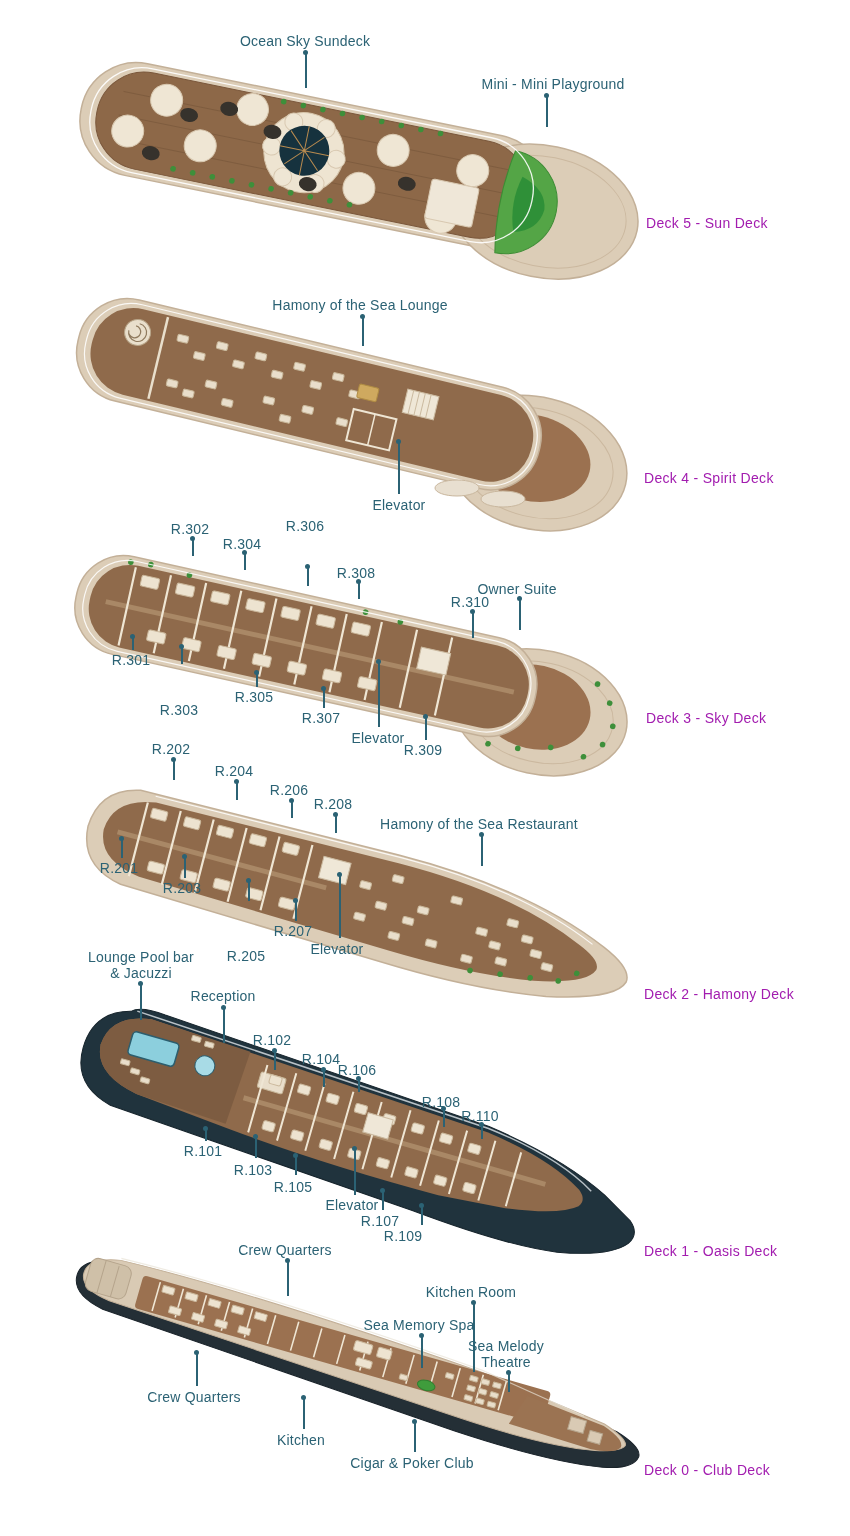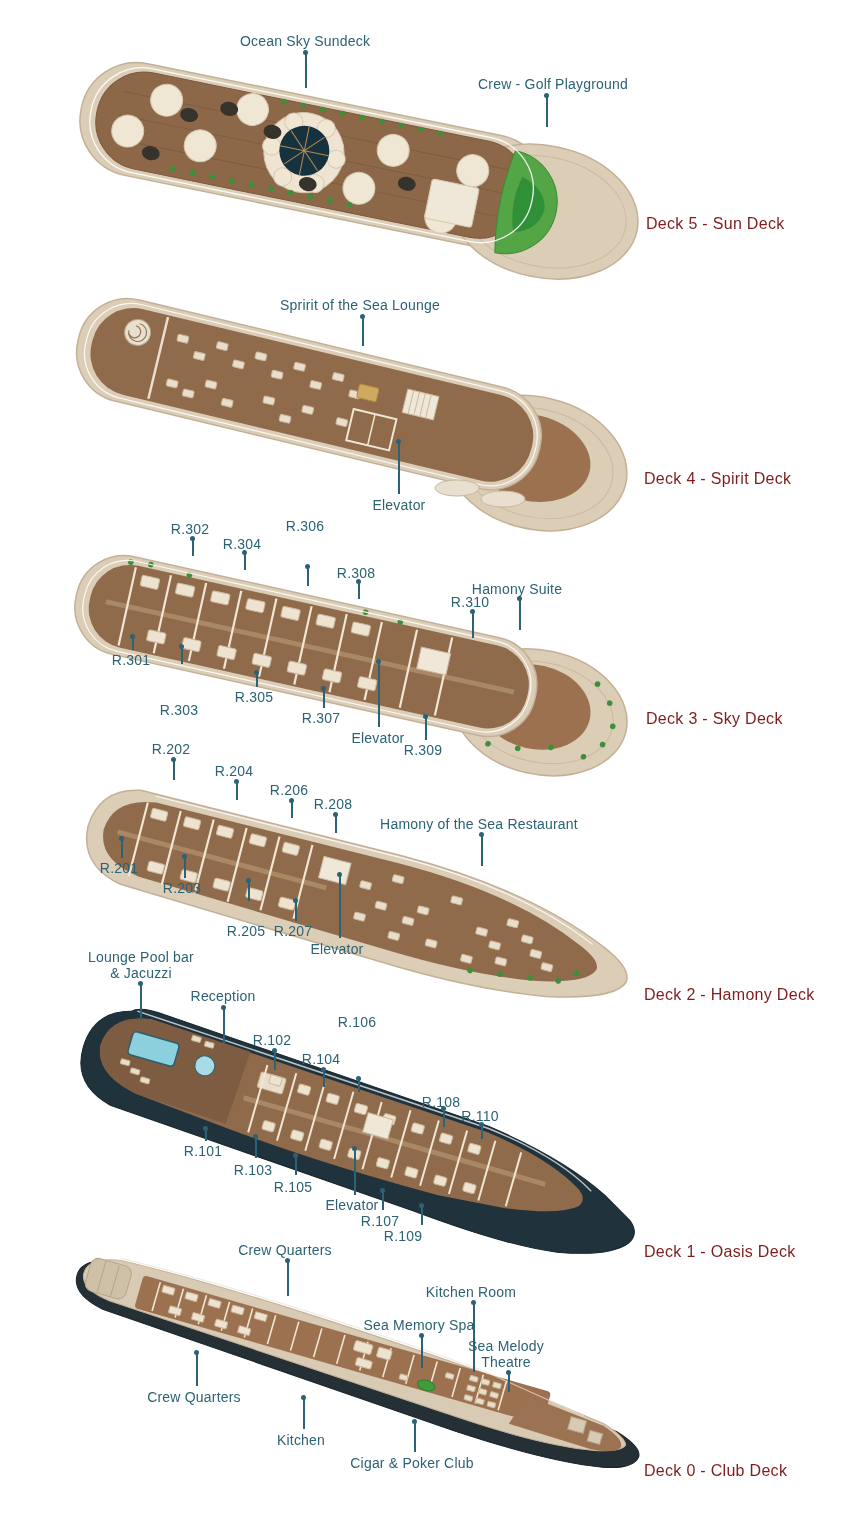--- a/index.html
+++ b/index.html
@@ -15,21 +15,21 @@
     color:#2b6274; font-size:14px; line-height:16px;
     text-align:center; white-space:nowrap; letter-spacing:0.2px;
   }
   .callout .cl { display:block; }
   .leader { position:absolute; width:1.6px; background:#2b6274; }
   .leader::before {
     content:""; position:absolute; top:-2px; left:-1.8px;
     width:5.2px; height:5.2px; border-radius:50%; background:#2b6274;
   }
   .deck-title {
-    position:absolute; color:#7f1d1d; font-size:16px;
+    position:absolute; color:#a21caf; font-size:14px;
     letter-spacing:0.3px; white-space:nowrap;
   }
 </style>
 </head>
 <body>
 
 <div id="canvas">
 
   <div class="ship" style="left:58px;top:50px;width:585px;height:218px">
     <svg width="585" height="218" viewBox="0 0 585 218">
@@ -322,39 +322,39 @@
         <path d="M 480,96 L 562,104 Q 586,112 584,120 Q 580,128 556,130 L 470,128 Z" fill="#9b7352"></path>
         <rect x="528" y="104" width="16" height="13" fill="#d9cab4" stroke="#b5a48c"></rect>
         <rect x="550" y="112" width="13" height="11" fill="#d9cab4" stroke="#b5a48c"></rect>
         <path d="M 52,76 Q 200,70 430,84 L 540,100" stroke="#e8e2d6" stroke-width="1.2" fill="none" opacity="0.7"></path>
       </g>
     </svg>
   </div>
 
   <div class="callout" style="left:305px;top:33px">Ocean Sky Sundeck</div>
   <div class="leader" style="left:305px;top:52px;height:36px"></div>
-  <div class="callout" style="left:553px;top:76px">Crew - Golf Playground</div>
+  <div class="callout" style="left:553px;top:76px">Mini - Mini Playground</div>
   <div class="leader" style="left:546px;top:95px;height:32px"></div>
   <div class="deck-title" style="left:646px;top:215px">Deck 5 - Sun Deck</div>
 
-  <div class="callout" style="left:360px;top:297px">Spririt of the Sea Lounge</div>
+  <div class="callout" style="left:360px;top:297px">Hamony of the Sea Lounge</div>
   <div class="leader" style="left:362px;top:316px;height:30px"></div>
   <div class="callout" style="left:399px;top:497px">Elevator</div>
   <div class="leader" style="left:398px;top:441px;height:53px"></div>
   <div class="deck-title" style="left:644px;top:470px">Deck 4 - Spirit Deck</div>
 
   <div class="callout" style="left:190px;top:521px">R.302</div>
   <div class="leader" style="left:192px;top:538px;height:18px"></div>
   <div class="callout" style="left:242px;top:536px">R.304</div>
   <div class="leader" style="left:244px;top:552px;height:18px"></div>
   <div class="callout" style="left:305px;top:518px">R.306</div>
   <div class="leader" style="left:307px;top:566px;height:20px"></div>
   <div class="callout" style="left:356px;top:565px">R.308</div>
   <div class="leader" style="left:358px;top:581px;height:18px"></div>
-  <div class="callout" style="left:517px;top:581px">Hamony Suite</div>
+  <div class="callout" style="left:517px;top:581px">Owner Suite</div>
   <div class="leader" style="left:519px;top:598px;height:32px"></div>
   <div class="callout" style="left:470px;top:594px">R.310</div>
   <div class="leader" style="left:472px;top:611px;height:27px"></div>
   <div class="callout" style="left:131px;top:652px">R.301</div>
   <div class="leader" style="left:132px;top:636px;height:14px"></div>
   <div class="callout" style="left:179px;top:702px">R.303</div>
   <div class="leader" style="left:181px;top:646px;height:18px"></div>
   <div class="callout" style="left:254px;top:689px">R.305</div>
   <div class="leader" style="left:256px;top:672px;height:15px"></div>
   <div class="callout" style="left:321px;top:710px">R.307</div>
@@ -372,40 +372,40 @@
   <div class="callout" style="left:289px;top:782px">R.206</div>
   <div class="leader" style="left:291px;top:800px;height:18px"></div>
   <div class="callout" style="left:333px;top:796px">R.208</div>
   <div class="leader" style="left:335px;top:814px;height:19px"></div>
   <div class="callout" style="left:479px;top:816px">Hamony of the Sea Restaurant</div>
   <div class="leader" style="left:481px;top:834px;height:32px"></div>
   <div class="callout" style="left:119px;top:860px">R.201</div>
   <div class="leader" style="left:121px;top:838px;height:20px"></div>
   <div class="callout" style="left:182px;top:880px">R.203</div>
   <div class="leader" style="left:184px;top:856px;height:22px"></div>
-  <div class="callout" style="left:246px;top:923px">R.205</div>
+  <div class="callout" style="left:246px;top:948px">R.205</div>
   <div class="leader" style="left:248px;top:880px;height:21px"></div>
   <div class="callout" style="left:293px;top:923px">R.207</div>
   <div class="leader" style="left:295px;top:900px;height:21px"></div>
   <div class="callout" style="left:337px;top:941px">Elevator</div>
   <div class="leader" style="left:339px;top:874px;height:64px"></div>
   <div class="deck-title" style="left:644px;top:986px">Deck 2 - Hamony Deck</div>
 
   <div class="callout" style="left:141px;top:949px">
     <span class="cl">Lounge Pool bar</span>
     <span class="cl">&amp; Jacuzzi</span>
   </div>
   <div class="leader" style="left:140px;top:983px;height:37px"></div>
   <div class="callout" style="left:223px;top:988px">Reception</div>
   <div class="leader" style="left:223px;top:1007px;height:36px"></div>
   <div class="callout" style="left:272px;top:1032px">R.102</div>
   <div class="leader" style="left:274px;top:1050px;height:20px"></div>
   <div class="callout" style="left:321px;top:1051px">R.104</div>
   <div class="leader" style="left:323px;top:1069px;height:18px"></div>
-  <div class="callout" style="left:357px;top:1014px">R.106</div>
+  <div class="callout" style="left:357px;top:1062px">R.106</div>
   <div class="leader" style="left:358px;top:1078px;height:14px"></div>
   <div class="callout" style="left:441px;top:1094px">R.108</div>
   <div class="leader" style="left:443px;top:1108px;height:19px"></div>
   <div class="callout" style="left:480px;top:1108px">R.110</div>
   <div class="leader" style="left:481px;top:1124px;height:15px"></div>
   <div class="callout" style="left:203px;top:1143px">R.101</div>
   <div class="leader" style="left:205px;top:1128px;height:13px"></div>
   <div class="callout" style="left:253px;top:1162px">R.103</div>
   <div class="leader" style="left:255px;top:1136px;height:22px"></div>
   <div class="callout" style="left:293px;top:1179px">R.105</div>

